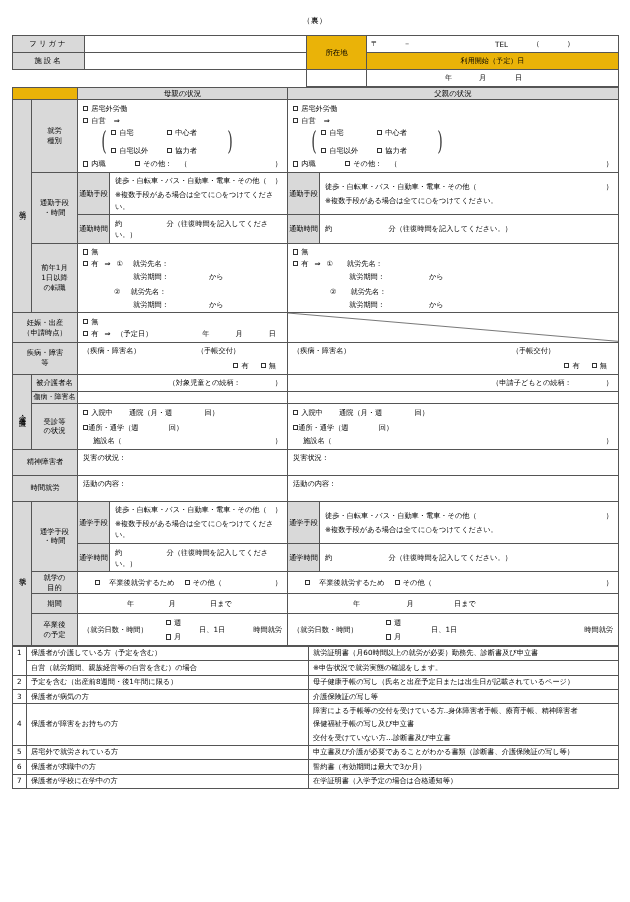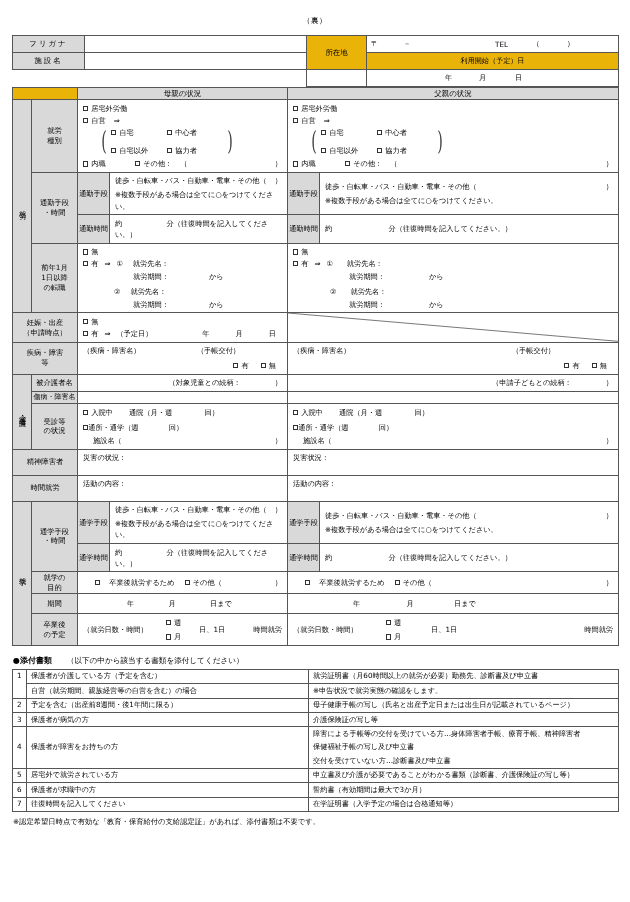--- a/index.html
+++ b/index.html
@@ -60,21 +60,21 @@
   .grow { flex:1; }
 
   .diag { position:relative; }
   .diag svg { position:absolute; left:0; top:0; width:100%; height:100%; }
 
   
   .attach { font-size:7.2px; }
   .attach td { padding:1.5px 4px; line-height:1.45; }
   .attach .no { text-align:left; width:14px; padding-left:4px; }
   .attach .dsh { border-bottom:0.8px dashed #888 !important; }
-  .attach .nb { border-bottom:none !important; }
+  .attach .nb { border-bottom:none !important;font-family:Liberation Mono, monospace; }
   .attach .nt { border-top:none !important; }
 
   .footnote { font-size:7.3px; margin:5px 0 0 1px; }
   .idt { padding-left: 12px; }
 </style>
 </head>
 <body>
 
 <div class="page">
 
@@ -484,24 +484,20 @@
             </span>
             <span style="margin-left:30px">日、1日</span>
             <span class="grow"></span>
             <span>時間就労</span>
           </div>
         </td>
       </tr>
     </tbody>
   </table>
 
-  <div class="bullet-title">
-    <span>●添付書類</span>
-    <span class="sub" style="margin-left:12px">（以下の中から該当する書類を添付してください）</span>
-  </div>
 
   <table class="attach">
     <colgroup>
         <col style="width:14px">
         <col style="width:282px">
         <col style="width:310px">
       </colgroup>
     <tbody>
 
       <tr>
@@ -545,21 +541,20 @@
       </tr>
 
       <tr>
         <td class="no">6</td>
         <td class="idt">保護者が求職中の方</td>
         <td>誓約書（有効期間は最大で3か月）</td>
       </tr>
 
       <tr>
         <td class="no">7</td>
-        <td class="idt">往復時間を記入してください</td>
+        <td class="idt">保護者が学校に在学中の方</td>
         <td>在学証明書（入学予定の場合は合格通知等）</td>
       </tr>
     </tbody>
   </table>
 
-  <div class="footnote">※認定希望日時点で有効な「教育・保育給付の支給認定証」があれば、添付書類は不要です。</div>
 
 </div>
 
 </body></html>

